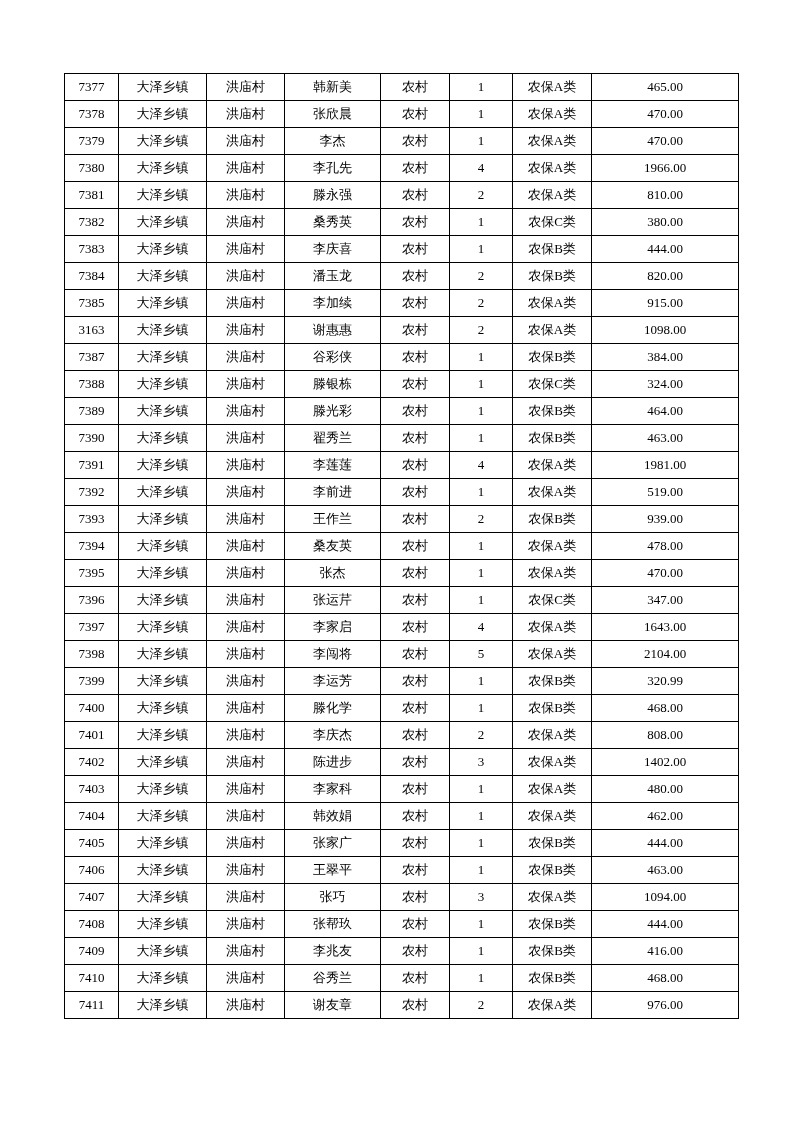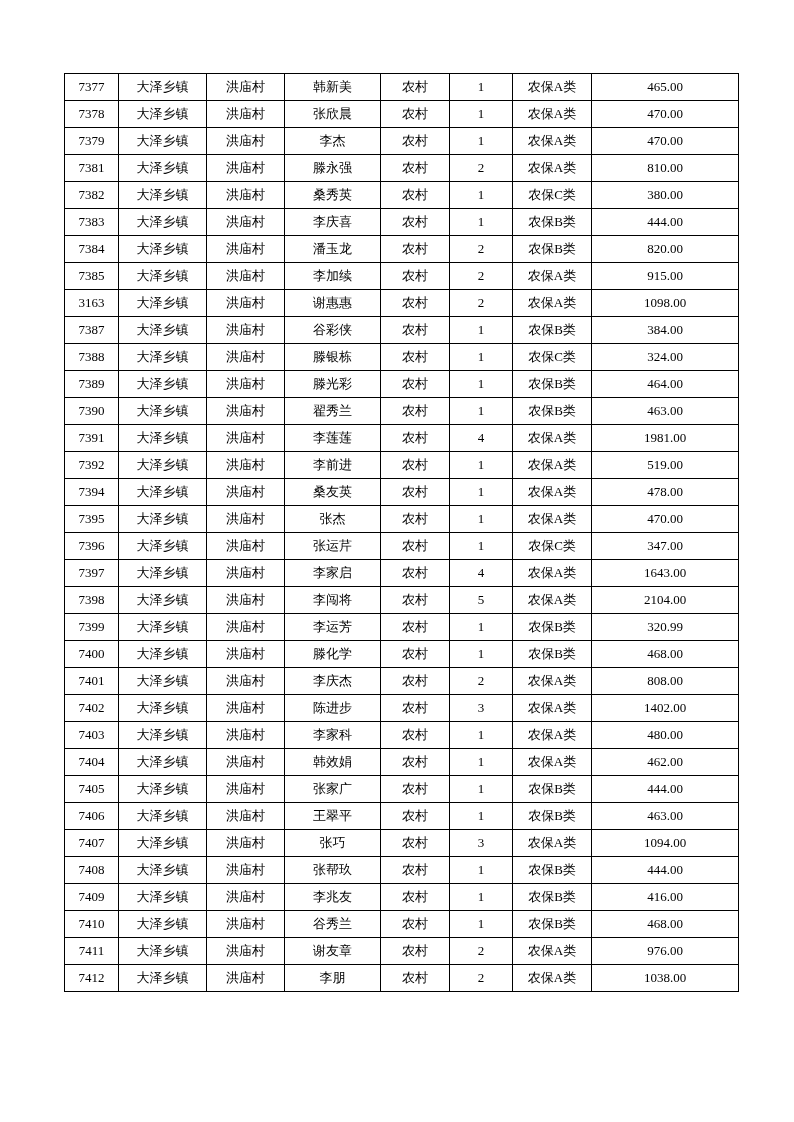--- a/index.html
+++ b/index.html
@@ -83,20 +83,30 @@
           <td class="col-0">7379</td>
           <td class="col-1">大泽乡镇</td>
           <td class="col-2">洪庙村</td>
           <td class="col-3">李杰</td>
           <td class="col-4">农村</td>
           <td class="col-5">1</td>
           <td class="col-6">农保A类</td>
           <td class="col-7">470.00</td>
         </tr>
         <tr>
+          <td class="col-0">7380</td>
+          <td class="col-1">大泽乡镇</td>
+          <td class="col-2">洪庙村</td>
+          <td class="col-3">李孔先</td>
+          <td class="col-4">农村</td>
+          <td class="col-5">4</td>
+          <td class="col-6">农保A类</td>
+          <td class="col-7">1966.00</td>
+        </tr>
+        <tr>
           <td class="col-0">7381</td>
           <td class="col-1">大泽乡镇</td>
           <td class="col-2">洪庙村</td>
           <td class="col-3">滕永强</td>
           <td class="col-4">农村</td>
           <td class="col-5">2</td>
           <td class="col-6">农保A类</td>
           <td class="col-7">810.00</td>
         </tr>
         <tr>
@@ -203,20 +213,30 @@
           <td class="col-0">7392</td>
           <td class="col-1">大泽乡镇</td>
           <td class="col-2">洪庙村</td>
           <td class="col-3">李前进</td>
           <td class="col-4">农村</td>
           <td class="col-5">1</td>
           <td class="col-6">农保A类</td>
           <td class="col-7">519.00</td>
         </tr>
         <tr>
+          <td class="col-0">7393</td>
+          <td class="col-1">大泽乡镇</td>
+          <td class="col-2">洪庙村</td>
+          <td class="col-3">王作兰</td>
+          <td class="col-4">农村</td>
+          <td class="col-5">2</td>
+          <td class="col-6">农保B类</td>
+          <td class="col-7">939.00</td>
+        </tr>
+        <tr>
           <td class="col-0">7394</td>
           <td class="col-1">大泽乡镇</td>
           <td class="col-2">洪庙村</td>
           <td class="col-3">桑友英</td>
           <td class="col-4">农村</td>
           <td class="col-5">1</td>
           <td class="col-6">农保A类</td>
           <td class="col-7">478.00</td>
         </tr>
         <tr>
@@ -381,26 +401,16 @@
         </tr>
         <tr>
           <td class="col-0">7411</td>
           <td class="col-1">大泽乡镇</td>
           <td class="col-2">洪庙村</td>
           <td class="col-3">谢友章</td>
           <td class="col-4">农村</td>
           <td class="col-5">2</td>
           <td class="col-6">农保A类</td>
           <td class="col-7">976.00</td>
-        </tr>
-        <tr>
-          <td class="col-0">7412</td>
-          <td class="col-1">大泽乡镇</td>
-          <td class="col-2">洪庙村</td>
-          <td class="col-3">李朋</td>
-          <td class="col-4">农村</td>
-          <td class="col-5">2</td>
-          <td class="col-6">农保A类</td>
-          <td class="col-7">1038.00</td>
         </tr>
       </tbody>
   </table>
 </div>
 
 </body></html>

